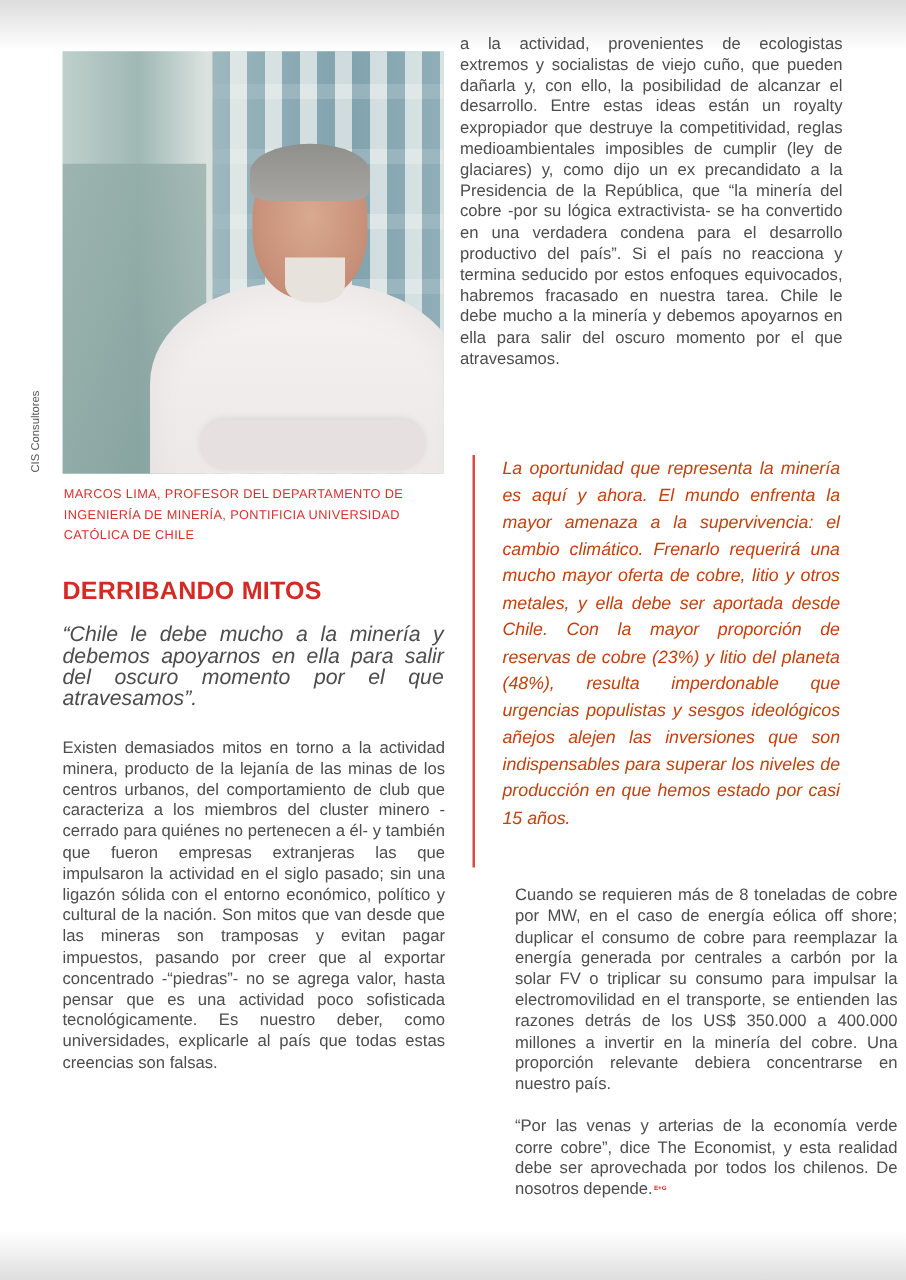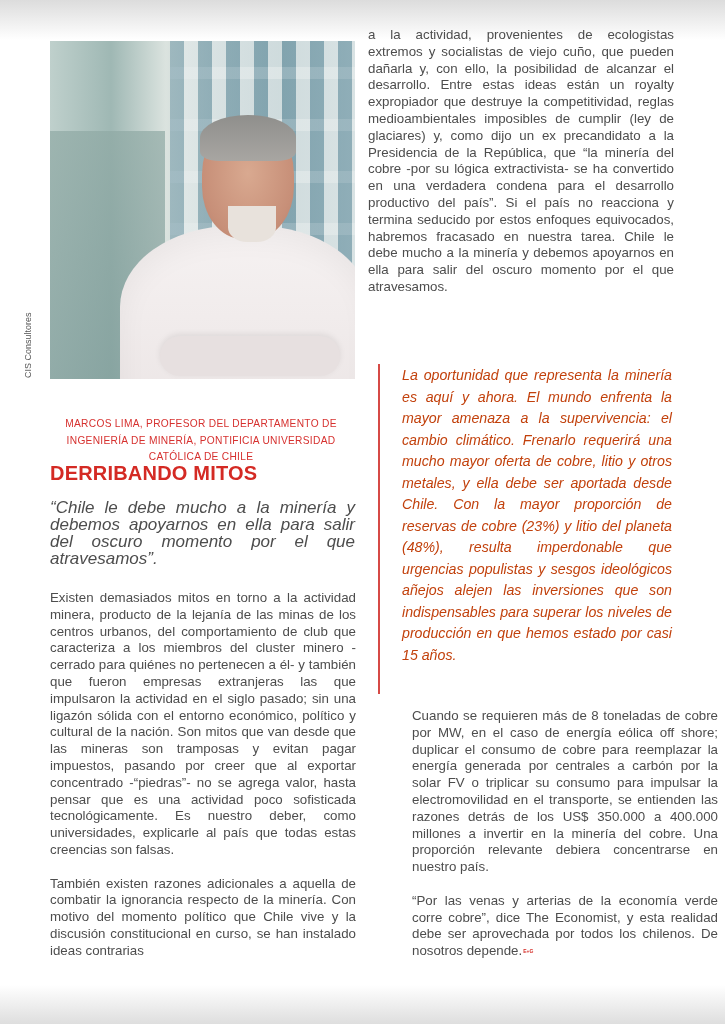--- a/index.html
+++ b/index.html
@@ -59,23 +59,23 @@
       border-radius: 20px;
       background: #e7e0e0;
       box-shadow: 0 -2px 6px rgba(0,0,0,0.08);
     }
     .credit {
       position: absolute; left: 23px; top: 378px;
       transform-origin: 0 0; transform: rotate(-90deg);
       font-size: 9px; color: #555; white-space: nowrap;
     }
     .caption {
-      position: absolute; left: 51px; top: 416px; width: 300px;
+      position: absolute; left: 51px; top: 388px; width: 300px;
       font-size: 10.2px; line-height: 16.5px; color: #d6312f;
-      letter-spacing: 0.3px; text-transform: uppercase; text-align: center;
+      letter-spacing: 0.3px; text-transform: uppercase;
     }
     .heading {
       position: absolute; left: 50px; top: 462px;
       font-size: 20px; font-weight: bold; color: #d42a24; letter-spacing: 0.2px;
     }
     .lead {
       position: absolute; left: 50px; top: 499px; width: 305px;
       font-size: 17px; line-height: 17px; font-style: italic; color: #4d4d4d;
       text-align: justify;
     }
@@ -121,21 +121,20 @@
 <div class="credit">CIS Consultores</div>
 
 <div class="caption">MARCOS LIMA, PROFESOR DEL DEPARTAMENTO DE INGENIERÍA DE MINERÍA, PONTIFICIA UNIVERSIDAD CATÓLICA DE CHILE</div>
 
 <div class="heading">DERRIBANDO MITOS</div>
 
 <div class="lead">“Chile le debe mucho a la minería y debemos apoyarnos en ella para salir del oscuro momento por el que atravesamos”.</div>
 
 <div class="col col-left">
   <p>Existen demasiados mitos en torno a la actividad minera, producto de la lejanía de las minas de los centros urbanos, del comportamiento de club que caracteriza a los miembros del cluster minero -cerrado para quiénes no pertenecen a él- y también que fueron empresas extranjeras las que impulsaron la actividad en el siglo pasado; sin una ligazón sólida con el entorno económico, político y cultural de la nación. Son mitos que van desde que las mineras son tramposas y evitan pagar impuestos, pasando por creer que al exportar concentrado -“piedras”- no se agrega valor, hasta pensar que es una actividad poco sofisticada tecnológicamente. Es nuestro deber, como universidades, explicarle al país que todas estas creencias son falsas.</p>
-  <p>También existen razones adicionales a aquella de combatir la ignorancia respecto de la minería. Con motivo del momento político que Chile vive y la discusión constitucional en curso, se han instalado ideas contrarias</p>
 </div>
 
 <div class="col col-right-top">
   <p>a la actividad, provenientes de ecologistas extremos y socialistas de viejo cuño, que pueden dañarla y, con ello, la posibilidad de alcanzar el desarrollo. Entre estas ideas están un royalty expropiador que destruye la competitividad, reglas medioambientales imposibles de cumplir (ley de glaciares) y, como dijo un ex precandidato a la Presidencia de la República, que “la minería del cobre -por su lógica extractivista- se ha convertido en una verdadera condena para el desarrollo productivo del país”. Si el país no reacciona y termina seducido por estos enfoques equivocados, habremos fracasado en nuestra tarea. Chile le debe mucho a la minería y debemos apoyarnos en ella para salir del oscuro momento por el que atravesamos.</p>
 </div>
 
 <div class="pullquote">
   <div class="text">La oportunidad que representa la minería es aquí y ahora. El mundo enfrenta la mayor amenaza a la supervivencia: el cambio climático. Frenarlo requerirá una mucho mayor oferta de cobre, litio y otros metales, y ella debe ser aportada desde Chile. Con la mayor proporción de reservas de cobre (23%) y litio del planeta (48%), resulta imperdonable que urgencias populistas y sesgos ideológicos añejos alejen las inversiones que son indispensables para superar los niveles de producción en que hemos estado por casi 15 años.</div>
 </div>
 

